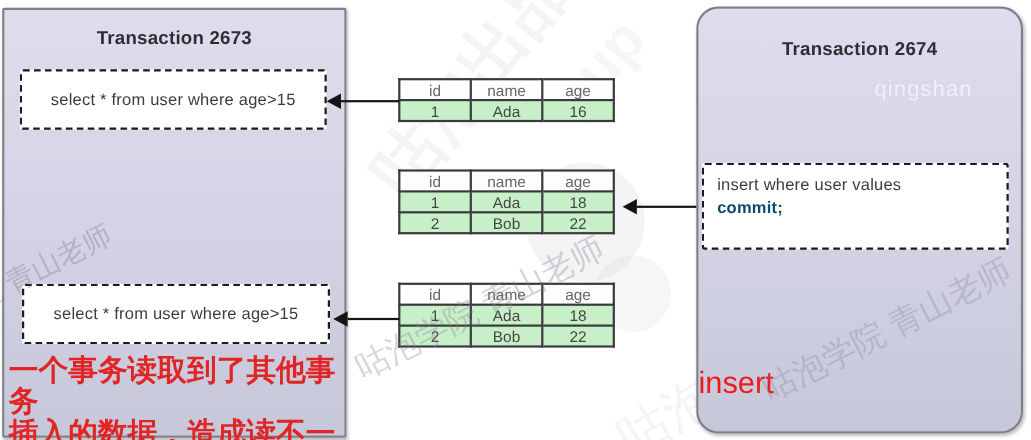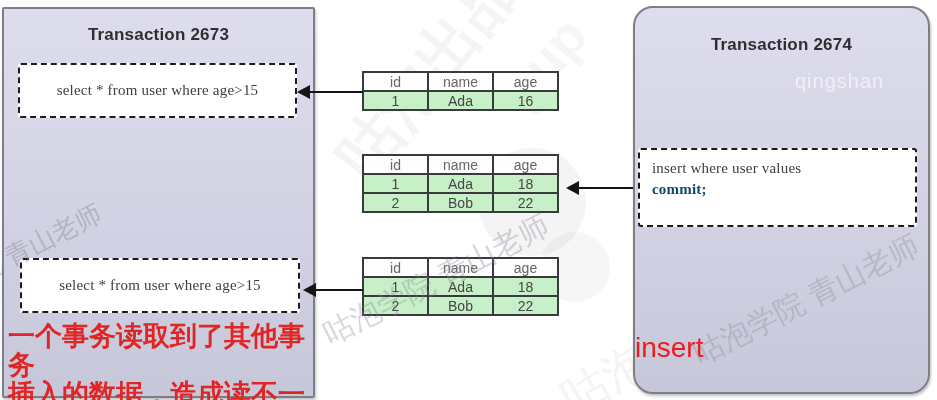--- a/index.html
+++ b/index.html
@@ -35,21 +35,21 @@
     border:2px solid #7e7e88;border-radius:2px;
     box-shadow:1px 2px 3px rgba(0,0,0,0.25);
   }
   .panel.left{left:2px;top:7px;width:313px;height:391px;}
   .panel.right{left:633px;top:6px;width:297px;height:388px;border-radius:20px;}
   .panel-title{text-align:center;font-size:17px;font-weight:600;color:#2e2e33;letter-spacing:0.2px;}
   .panel.left  .panel-title{margin-top:16px;}
   .panel.right .panel-title{margin-top:27px;}
   .dashed-box{
     position:absolute;box-sizing:border-box;background:#ffffff;
-    border:2px dashed #1c1c1c;border-radius:3px;z-index:2;font-family:Liberation Serif, serif;
+    border:2px dashed #1c1c1c;border-radius:3px;z-index:2;
   }
   .db1{left:14px;top:54px;width:279px;height:55px;display:flex;align-items:center;justify-content:center;}
   .db2{left:16px;top:249px;width:280px;height:55px;display:flex;align-items:center;justify-content:center;}
   .db3{left:3px;top:140px;width:279px;height:79px;padding:8px 0 0 12px;}
   .sql{font-size:15px;color:#3d3d3d;letter-spacing:0.2px;line-height:21px;}
   .sql.bold{font-weight:bold;color:#0c4a6e;}
   .note{position:absolute;left:4px;top:313px;width:302px;z-index:6;
     font-size:27px;line-height:29px;font-weight:600;color:#e12525;}
   .insert-label{position:absolute;left:0;top:324px;width:100%;text-align:left;
     font-size:28px;color:#ef1a1a;z-index:6;}

